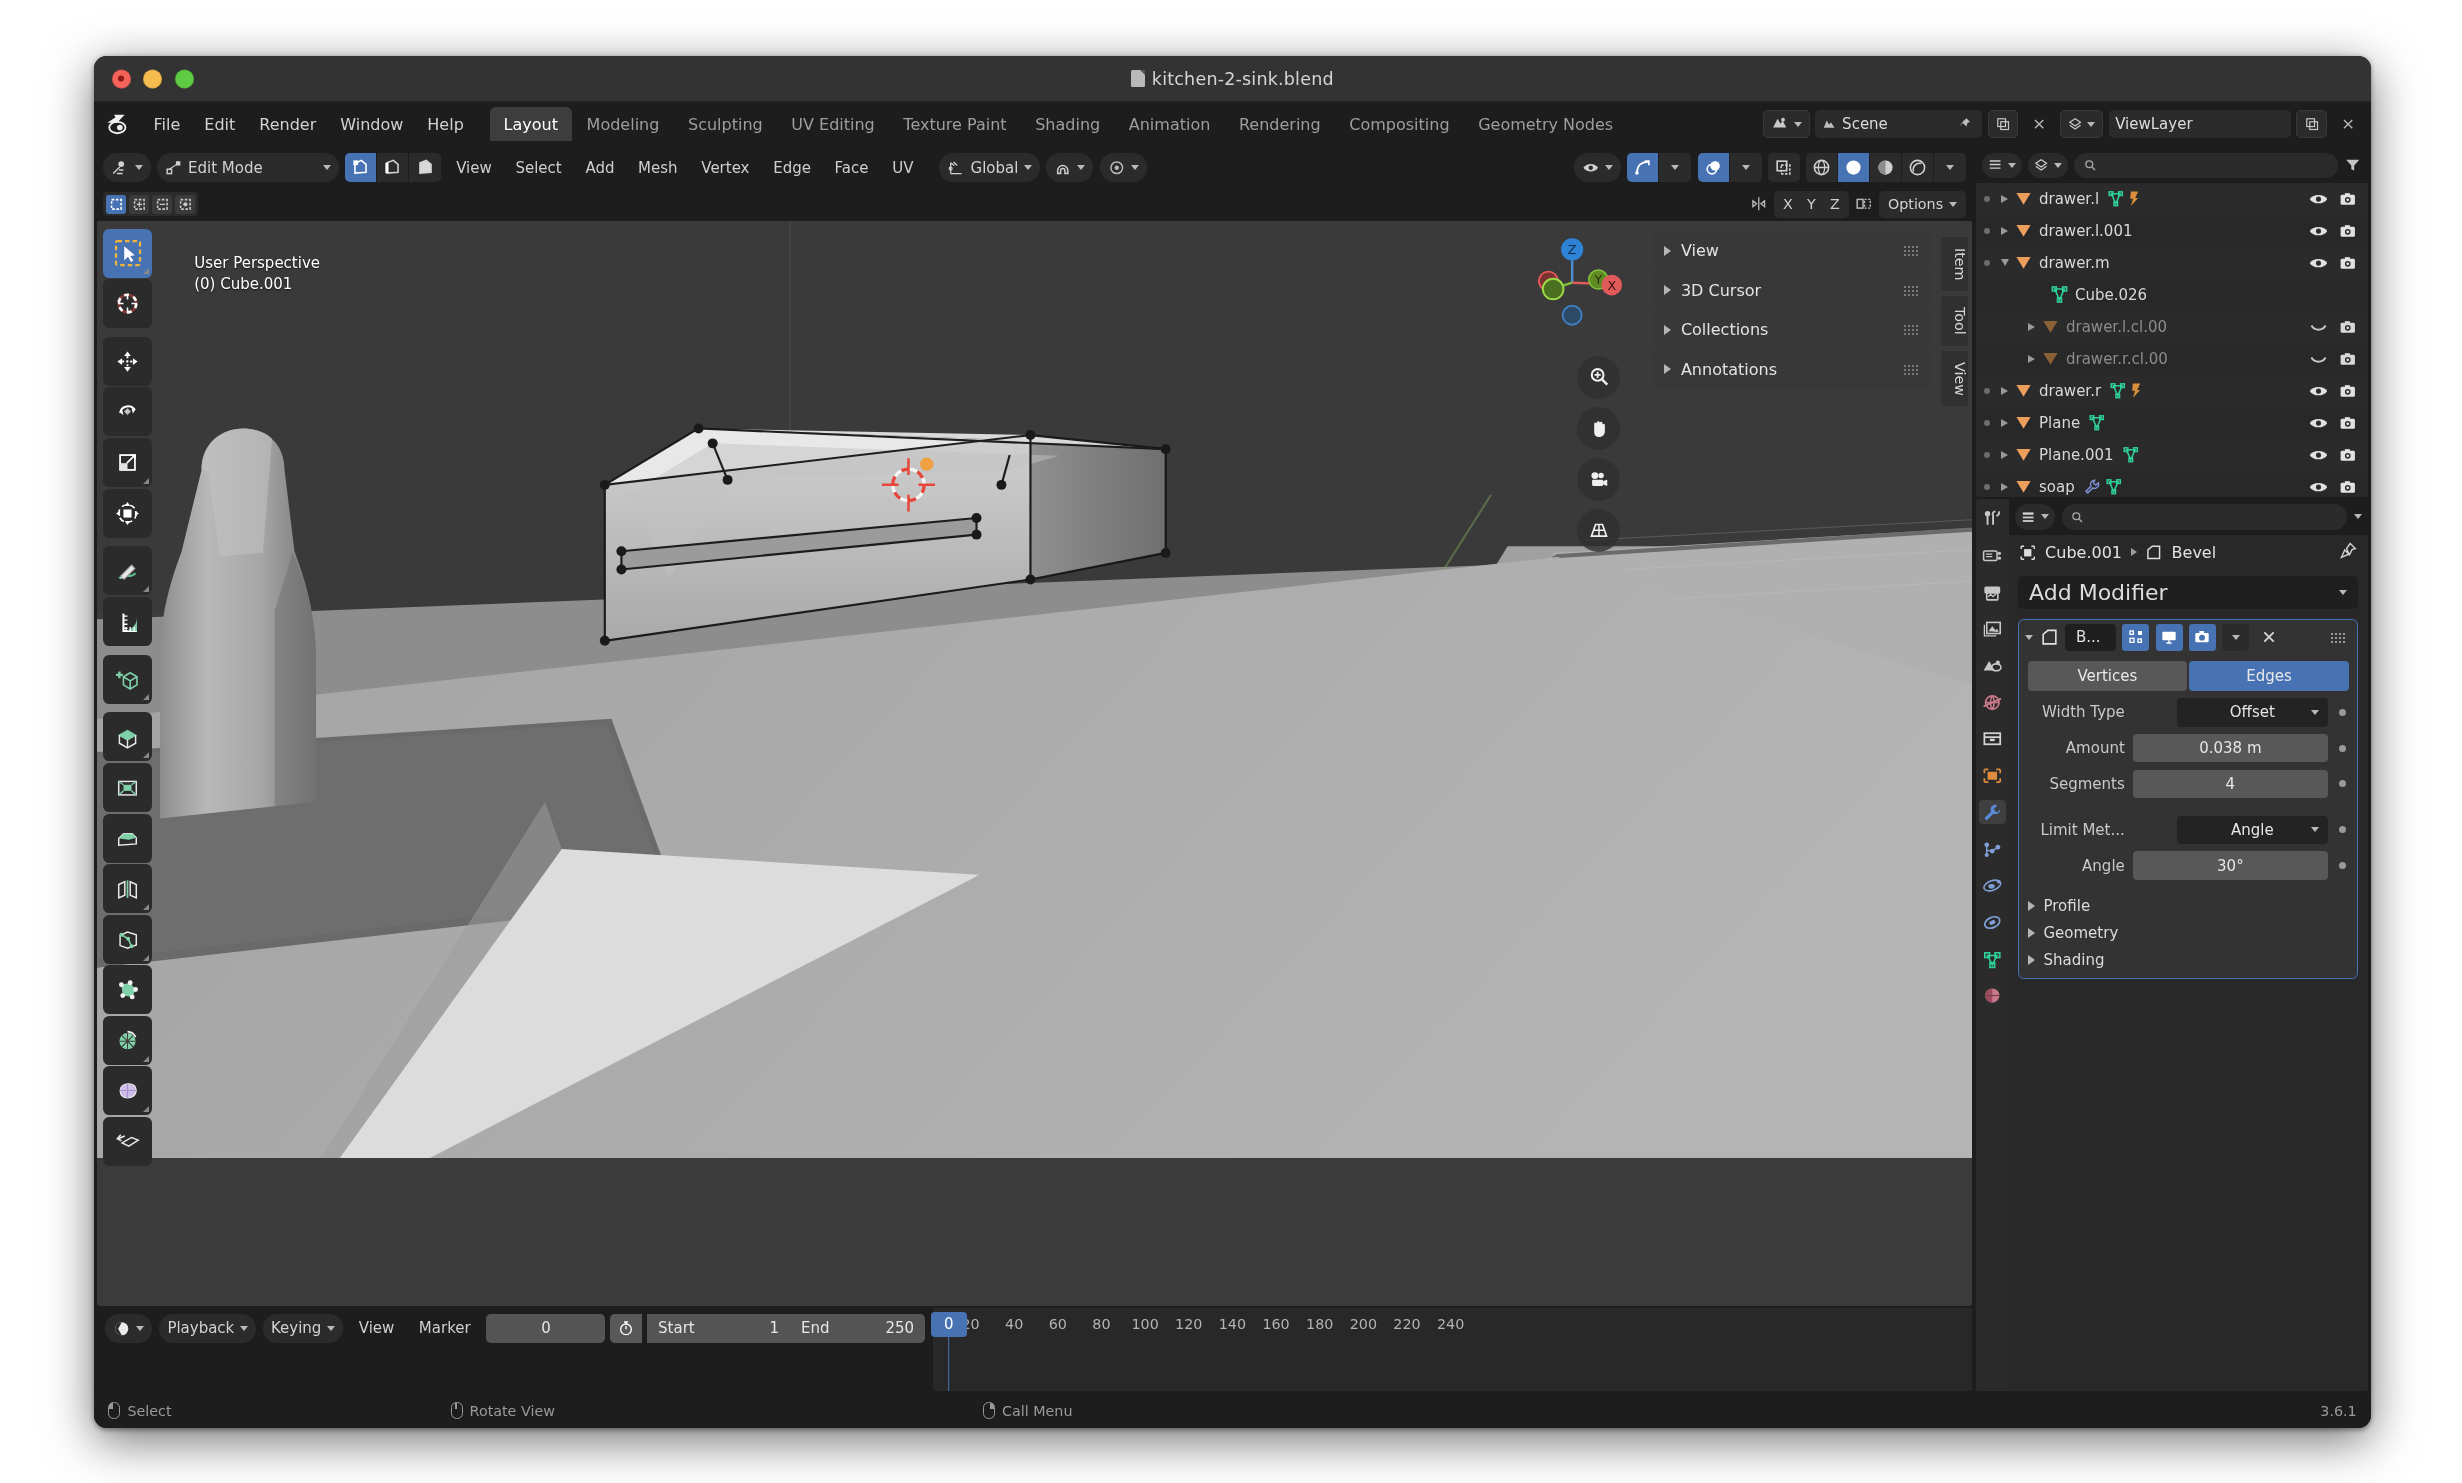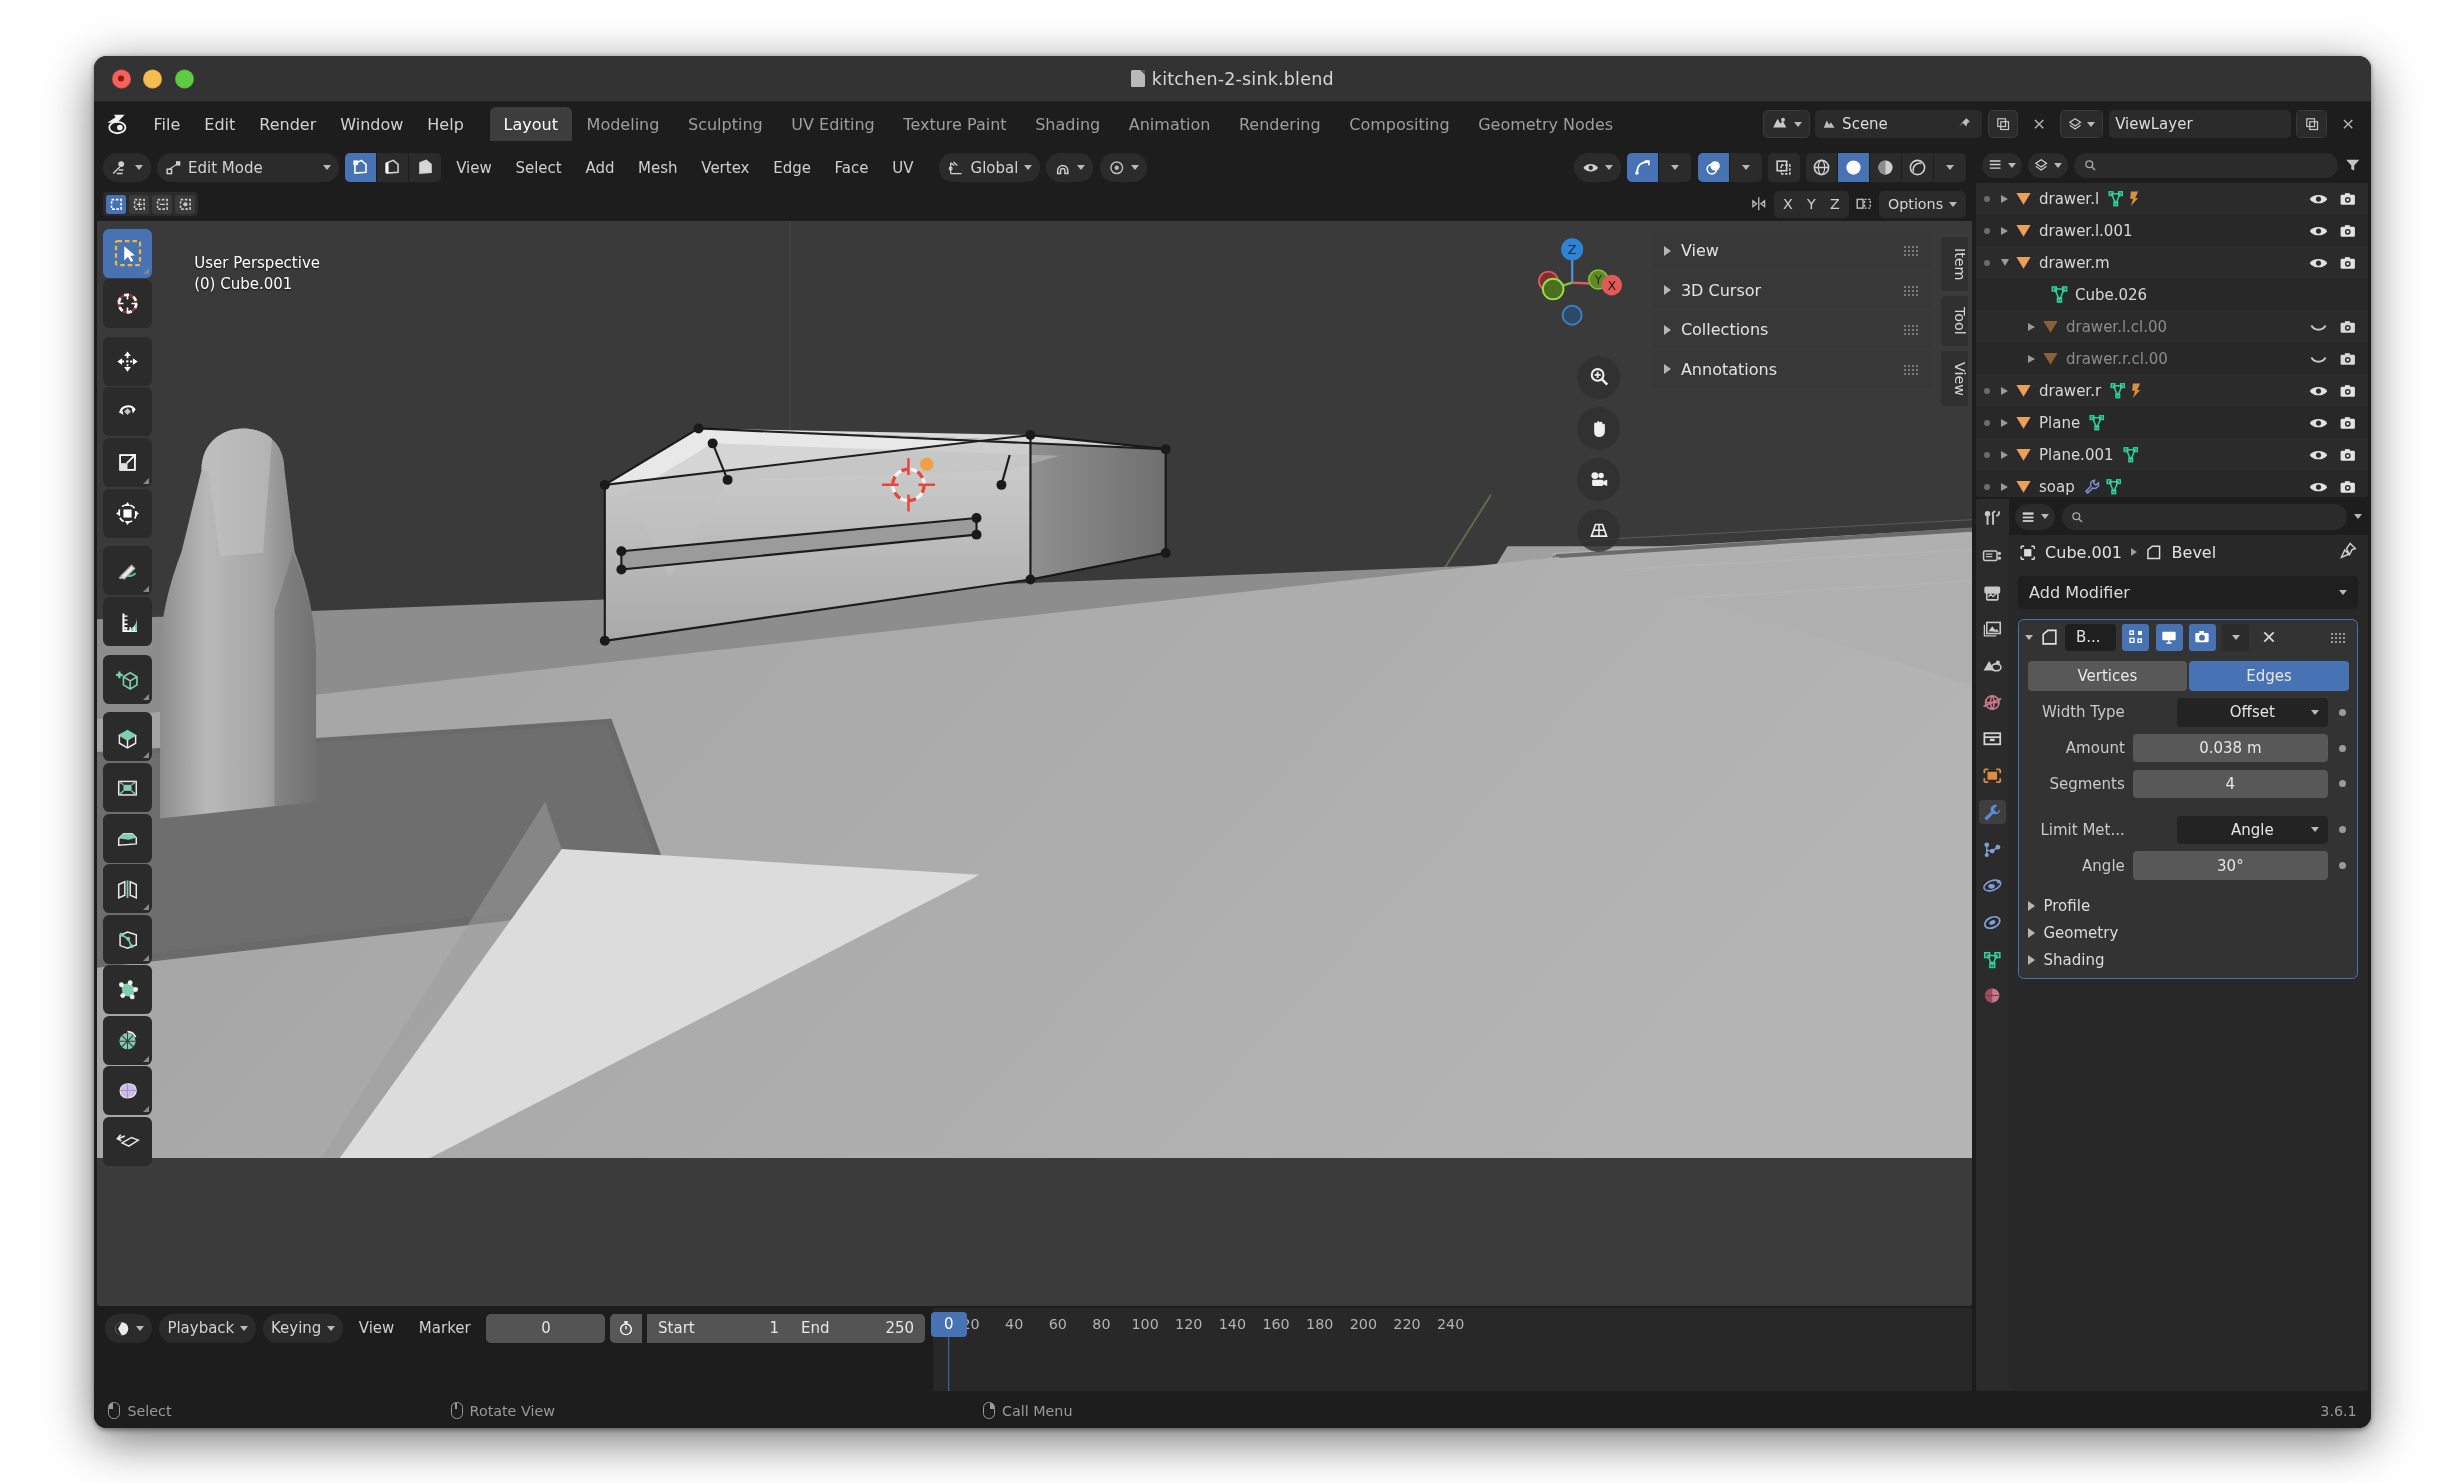--- a/index.html
+++ b/index.html
@@ -197,21 +197,21 @@
   #props { flex:1 1 auto; display:flex; background:#282828; border-radius:2.4px; overflow:hidden; min-height:0; }
   #props-tabcol { flex:0 0 33px; background:#2b2b2b; display:flex;flex-direction:column;align-items:center; padding-top:8px; gap:12.7px; }
   .ptab { width:27px;height:24px;display:flex;align-items:center;justify-content:center;border-radius:4px; }
   .ptab.on { background:#3f3f3f; }
   #props-main { flex:1 1 auto; display:flex;flex-direction:column; min-width:0; }
   .props-header { height:36px; background:#1d1d1d; display:flex;align-items:center;gap:6.3px;padding:0 6.3px; }
   .breadcrumb { height:35px; display:flex;align-items:center;gap:8.7px;padding:0 10.3px;color:#e2e2e2;font-size:16px; }
   .props-body { flex:1 1 auto; padding:6.3px 9.5px 6.3px 9.5px; overflow:hidden; }
   .add-mod {
     background:#1f1f1f;border-radius:4.8px;height:33px;display:flex;align-items:center;
-    padding:0 11px;color:#dcdcdc;font-size:16px; position:relative;
+    padding:0 11px;color:#dcdcdc;font-size:22px; position:relative;
   }
   .add-mod .chev { position:absolute; right:11px; }
   .mod-card { margin-top:9.5px; border:1.6px solid #4772b3; border-radius:5.6px; background:#333333; padding:0 0 9.5px 0; }
   .mod-head { height:35px; display:flex;align-items:center;gap:6.3px;padding:0 6.3px; }
   .mod-name { background:#1f1f1f;border-radius:4px;height:27px;display:flex;align-items:center;padding:0 11px;color:#e0e0e0;font-size:15px; min-width:51px;}
   .togg { width:27px;height:27px;border-radius:3.2px;display:flex;align-items:center;justify-content:center;background:#2b2b2b; }
   .togg.on { background:#4772b3; }
   .vrow { display:flex; margin:6.3px 8.7px 0 8.7px; gap:2.4px; }
   .vbtn { flex:1 1 0; height:30px;border-radius:4px;display:flex;align-items:center;justify-content:center;color:#e8e8e8;font-size:15px;background:#585858; }
   .vbtn.on { background:#4772b3; }

